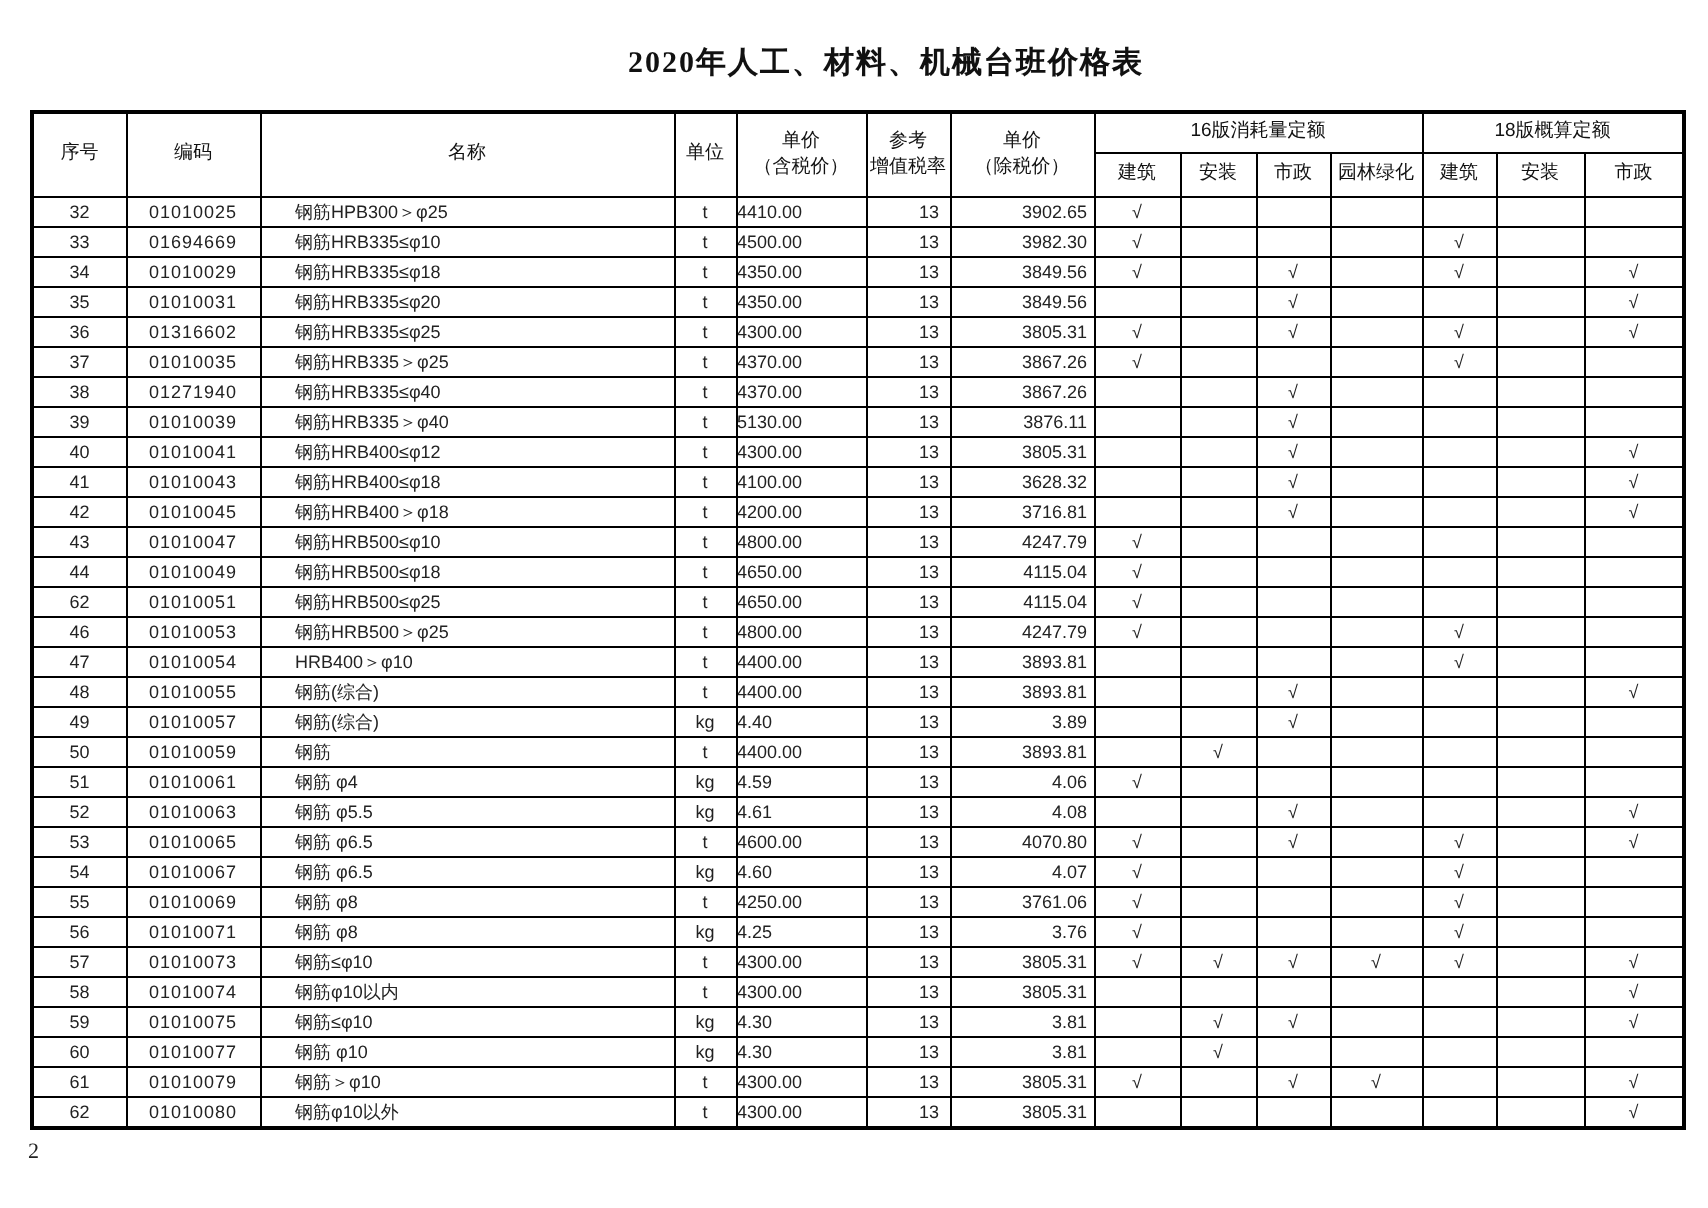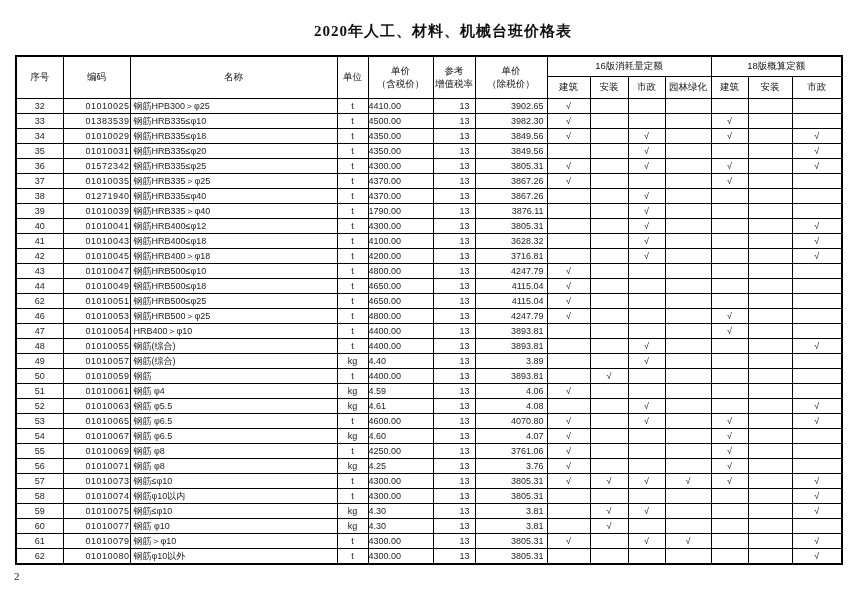--- a/index.html
+++ b/index.html
@@ -25,22 +25,22 @@
     font-size:9.5px; line-height:1.3; text-align:center; vertical-align:middle;
     white-space:pre-line; color:#111;
   }
   .price-table thead tr.group-row th { height:19px; }
   .price-table thead tr.sub-row th { height:21px;margin-left:28px; }
   .price-table tbody td {
     height:14px; font-size:9px; line-height:14px; white-space:nowrap;
     vertical-align:middle; color:#222;
   }
   td.c-seq  { text-align:center;margin-top:40px; }
-  td.c-code { text-align:right; letter-spacing:0.5px; }
-  td.c-name { text-align:left; padding-left:3px; }
+  td.c-code { text-align:center; letter-spacing:0.5px; }
+  td.c-name { text-align:left; padding-left:17px; }
   td.c-unit { text-align:center; }
   td.c-price{ padding-right:3px; }
   td.c-vat  { text-align:right; padding-right:5px; }
   td.c-net  { text-align:right; padding-right:3px; }
   td.c-chk  { text-align:center; color:#44505e; font-size:9px; }
   .page-number {
     position:absolute; left:14px; top:570px; font-size:11px;
     font-family:"Liberation Serif", serif; color:#222;
   }
 </style>
@@ -103,21 +103,21 @@
         <td class="c-chk">√</td>
         <td class="c-chk"></td>
         <td class="c-chk"></td>
         <td class="c-chk"></td>
         <td class="c-chk"></td>
         <td class="c-chk"></td>
         <td class="c-chk"></td>
       </tr>
       <tr>
         <td class="c-seq">33</td>
-        <td class="c-code">01383539</td>
+        <td class="c-code">01694669</td>
         <td class="c-name">钢筋HRB335≤φ10</td>
         <td class="c-unit">t</td>
         <td class="c-price">4500.00</td>
         <td class="c-vat">13</td>
         <td class="c-net">3982.30</td>
         <td class="c-chk">√</td>
         <td class="c-chk"></td>
         <td class="c-chk"></td>
         <td class="c-chk"></td>
         <td class="c-chk">√</td>
@@ -151,21 +151,21 @@
         <td class="c-chk"></td>
         <td class="c-chk"></td>
         <td class="c-chk">√</td>
         <td class="c-chk"></td>
         <td class="c-chk"></td>
         <td class="c-chk"></td>
         <td class="c-chk">√</td>
       </tr>
       <tr>
         <td class="c-seq">36</td>
-        <td class="c-code">01572342</td>
+        <td class="c-code">01316602</td>
         <td class="c-name">钢筋HRB335≤φ25</td>
         <td class="c-unit">t</td>
         <td class="c-price">4300.00</td>
         <td class="c-vat">13</td>
         <td class="c-net">3805.31</td>
         <td class="c-chk">√</td>
         <td class="c-chk"></td>
         <td class="c-chk">√</td>
         <td class="c-chk"></td>
         <td class="c-chk">√</td>
@@ -202,21 +202,21 @@
         <td class="c-chk"></td>
         <td class="c-chk"></td>
         <td class="c-chk"></td>
         <td class="c-chk"></td>
       </tr>
       <tr>
         <td class="c-seq">39</td>
         <td class="c-code">01010039</td>
         <td class="c-name">钢筋HRB335＞φ40</td>
         <td class="c-unit">t</td>
-        <td class="c-price">1790.00</td>
+        <td class="c-price">5130.00</td>
         <td class="c-vat">13</td>
         <td class="c-net">3876.11</td>
         <td class="c-chk"></td>
         <td class="c-chk"></td>
         <td class="c-chk">√</td>
         <td class="c-chk"></td>
         <td class="c-chk"></td>
         <td class="c-chk"></td>
         <td class="c-chk"></td>
       </tr>

